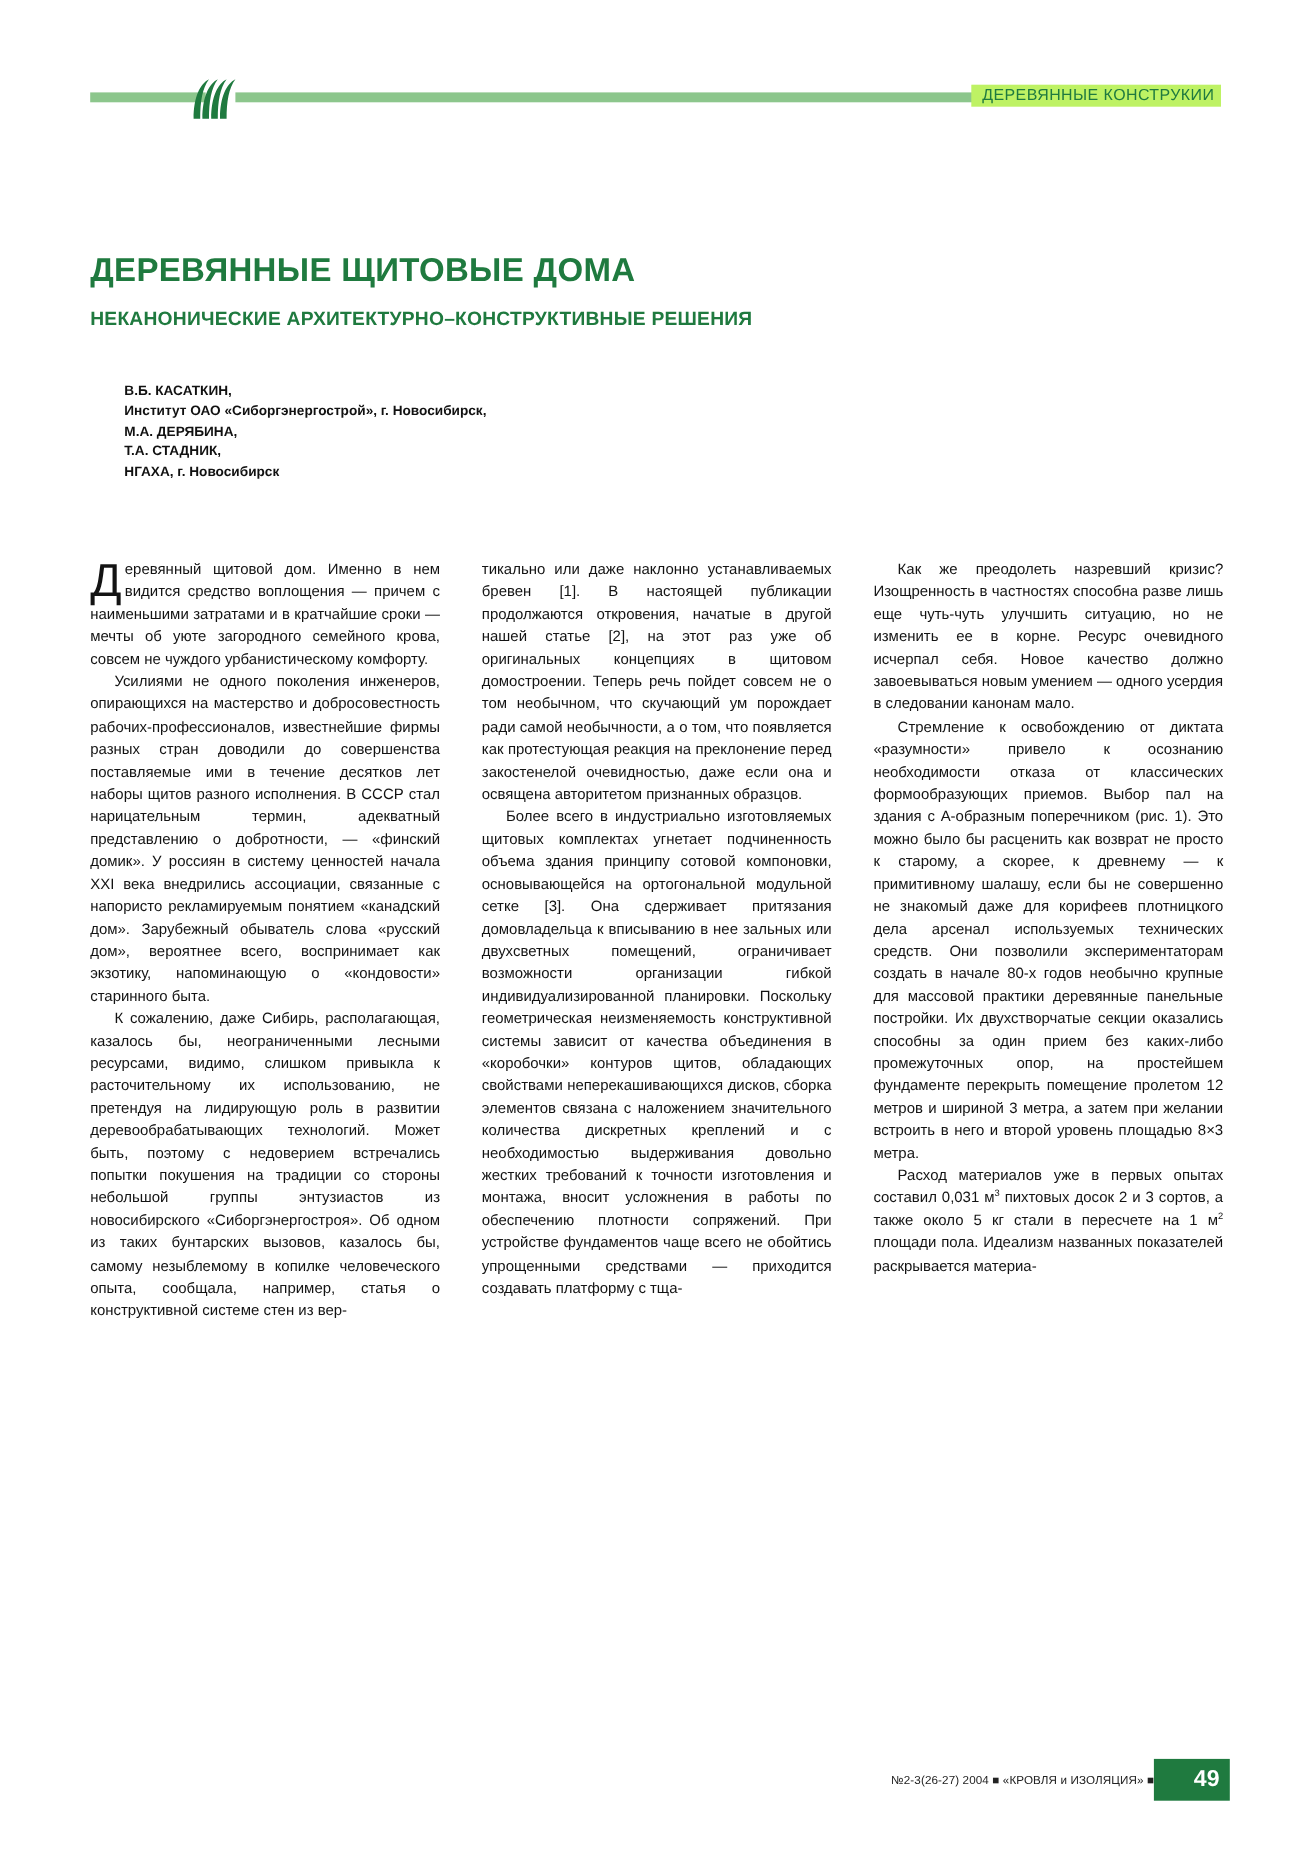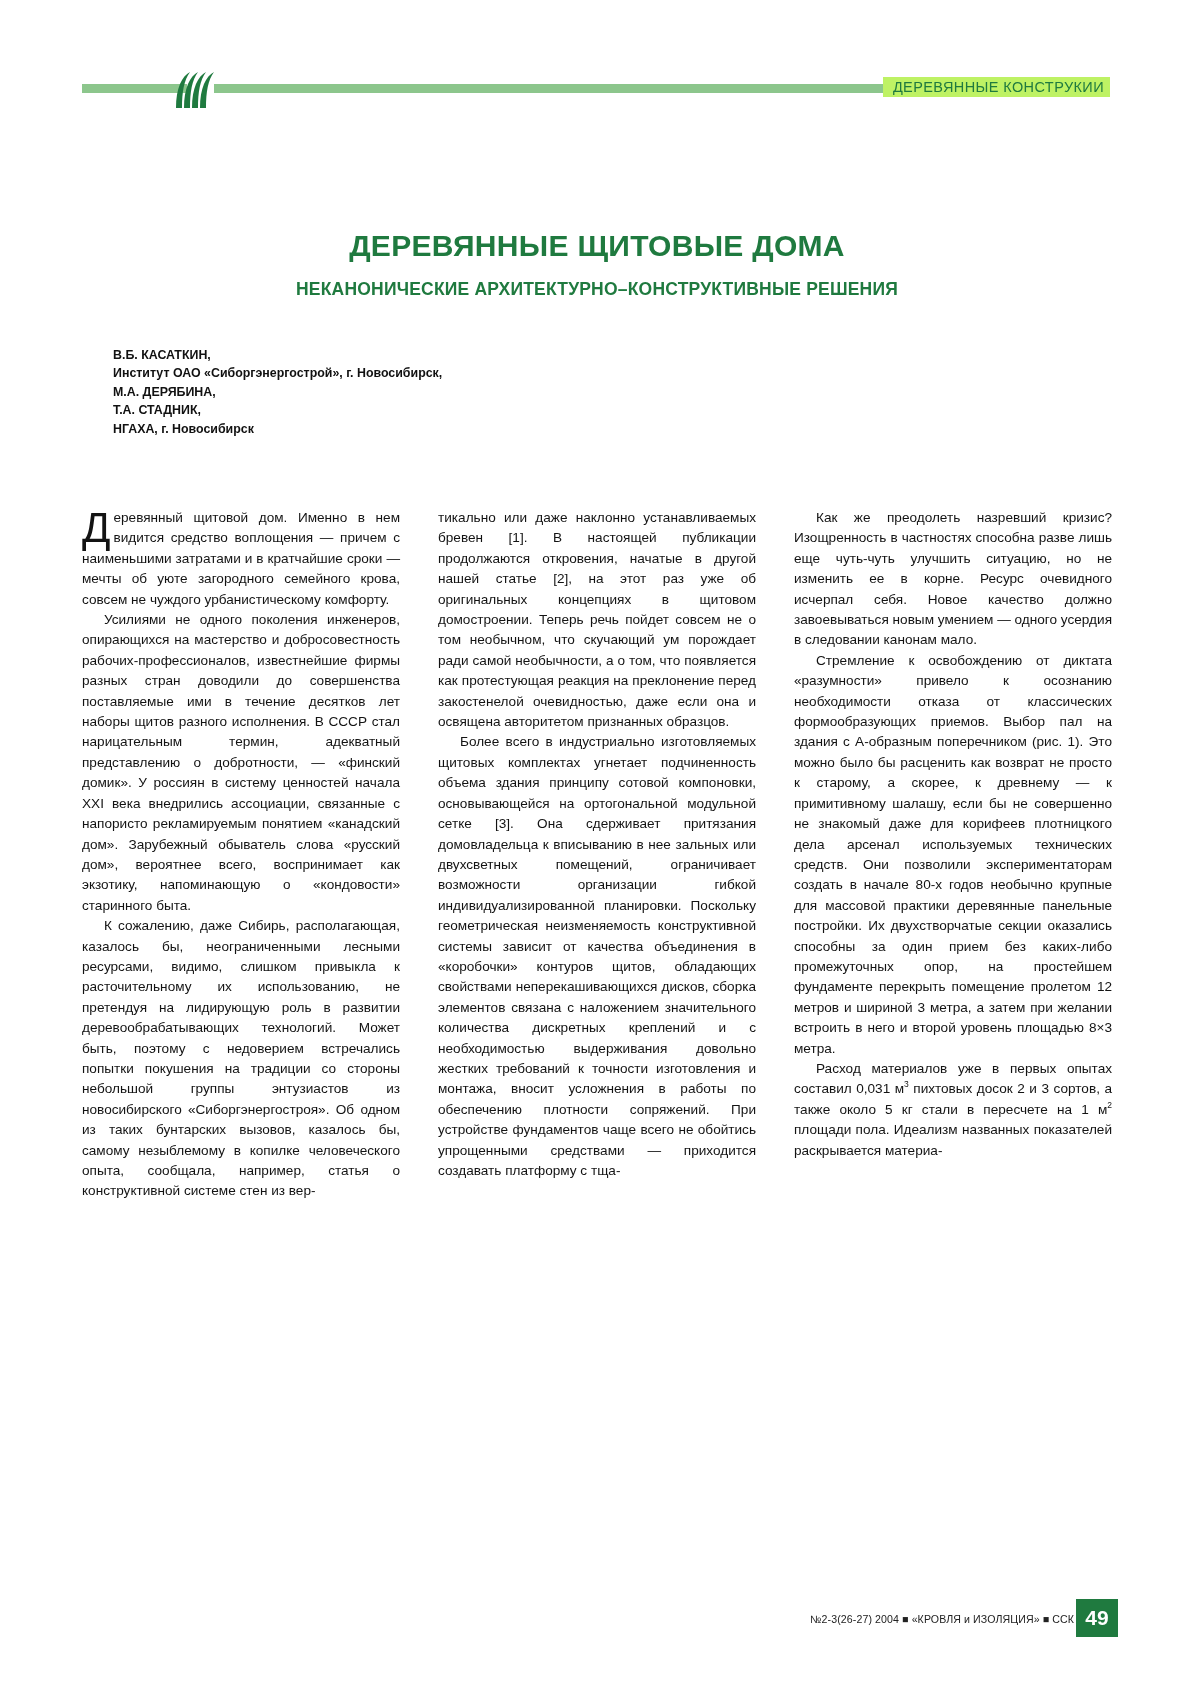--- a/index.html
+++ b/index.html
@@ -59,21 +59,20 @@
     padding: 0 6px 0 10px;
     line-height: 20px;
   }
 
   
   .title-block {
     position: absolute;
     left: 82px;
     top: 228px;
     width: 1030px;
-    text-align: center;
   }
   .doc-title {
     font-size: 30px;
     font-weight: bold;
     color: #1f7a3f;
     letter-spacing: 0.3px;
     margin: 0;
     line-height: 36px;
   }
   .doc-subtitle {
@@ -159,20 +158,21 @@
     bottom: 50px;
     width: 42px;
     height: 38px;
     background: #1f7a3f;
     color: #ffffff;
     font-size: 21px;
     font-weight: bold;
     display: flex;
     align-items: center;
     justify-content: center;
+    padding-left: 27px;
   }
 </style>
 </head>
 <body>
 
 <div class="page-header">
   <div class="header-rule-left"></div>
   <div class="header-rule-right"></div>
   <div class="header-logo">
     <svg viewBox="0 0 48 40" width="48" height="40" aria-hidden="true">

